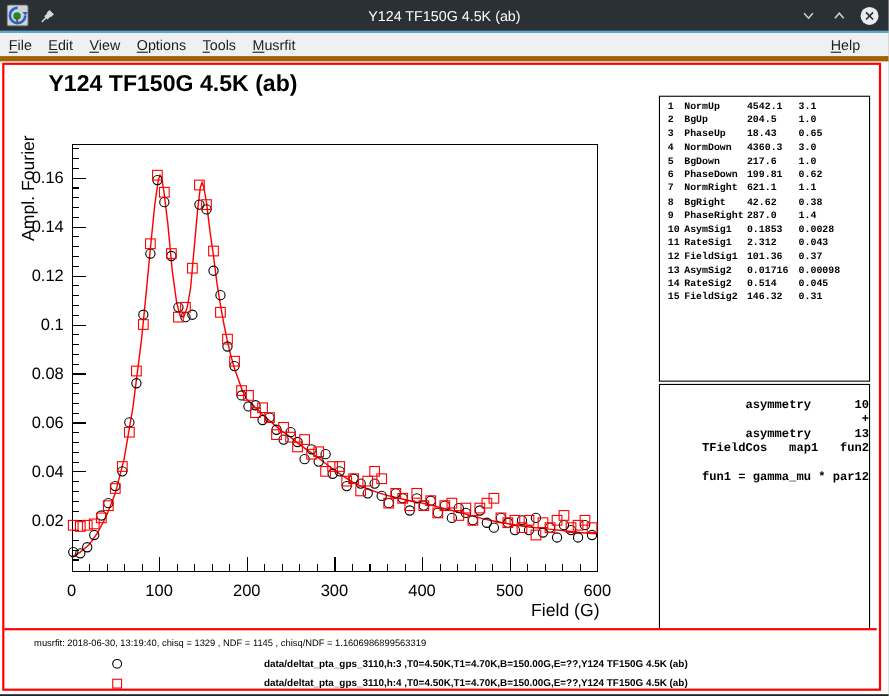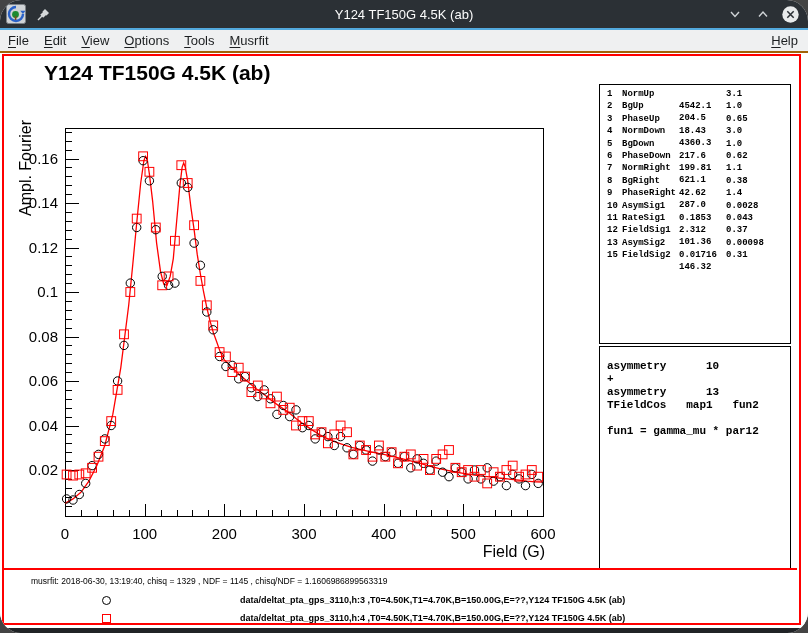--- a/index.html
+++ b/index.html
@@ -1,64 +1,64 @@
 <!DOCTYPE html>
 <html><head>
 <meta charset="utf-8">
 <style>
   html,body{margin:0;padding:0;background:#444;}
   .window{
     width:808px;height:633px;position:relative;overflow:hidden;
-    font-family:"Liberation Sans",sans-serif;background:#fff;border-radius:21px;
+    font-family:"Liberation Sans",sans-serif;background:#fff;
   }
   
   .titlebar{
     height:28px;background:#2b3035;display:flex;align-items:center;
     position:relative;
   }
   .app-icon{margin-left:6px;width:20px;height:20px;display:inline-block;}
   .pin-icon{margin-left:10px;width:16px;height:16px;display:inline-block;}
   .titlebar .title{
     position:absolute;left:0;right:0;text-align:center;
     color:#fcfcfc;font-size:13px;pointer-events:none;
   }
   .winbtns{position:absolute;right:8px;top:0;height:28px;display:flex;align-items:center;gap:9px;}
   .wbtn{width:19px;height:19px;display:inline-flex;align-items:center;justify-content:center;}
   
   .accent{height:2px;background:#52a9dd;}
   .menubar{
-    height:21px;background:#eff0f1;border-bottom:2px solid #a16207;
+    height:21px;background:#eff0f1;border-bottom:5px solid #a16207;
     display:flex;align-items:center;font-size:13px;color:#1b1e20;
   }
   .menu-left{margin-left:8px;display:flex;}
   .menu-item{margin-right:15px;cursor:default;}
-  .menu-right{margin-left:auto;margin-right:10px;}
+  .menu-right{margin-left:auto;margin-right:26px;}
   
   .canvas{position:relative;height:575px;background:#fff;}
   .plot-pad{position:absolute;left:0;top:0;}
   .plot-pad text{font-family:"Liberation Sans",sans-serif;fill:#000;}
   .red-frame{
     position:absolute;left:2px;top:1px;width:795px;height:567px;
     border:2px solid #ff0000;pointer-events:none;
   }
   .param-pane{
     position:absolute;left:599px;top:31px;width:190px;height:258px;
     border:1px solid #000;background:#fff;
     font-family:"Liberation Mono","DejaVu Sans Mono",monospace;
     font-weight:bold;font-size:9px;color:#000;
   }
   .param-rows{position:relative;margin-top:4px;}
   .param-row{position:relative;height:12.4px;}
   .param-row span{position:absolute;white-space:pre;}
-  .p-num{left:7px;} .p-name{left:22px;} .p-val{left:79px;margin-top:12px;} .p-err{left:126px;}
+  .p-num{left:7px;} .p-name{left:22px;} .p-val{left:79px;} .p-err{left:126px;}
   .theory-pane{
     position:absolute;left:599px;top:293px;width:190px;height:221px;
     border:1px solid #000;background:#fff;
     font-family:"Liberation Mono","DejaVu Sans Mono",monospace;
-    font-weight:bold;font-size:11px;color:#000;
+    font-weight:bold;font-size:11px;color:#000;text-align:right;
   }
   .theory-lines{margin:13px 0 0 7px;}
   .theory-line{white-space:pre;line-height:13px;height:13px;overflow:hidden;}
   .info-pad{
     position:absolute;left:4px;top:515px;width:793px;height:54px;
     border-top:2px solid #ff0000;background:#fff;
   }
   .status{
     position:absolute;left:27px;top:6px;font-size:8.5px;font-weight:normal;color:#000;
     white-space:pre;
@@ -459,20 +459,26 @@
             <span class="p-val">101.36</span>
             <span class="p-err">0.37</span>
           </div>
           <div class="param-row">
             <span class="p-num">13</span>
             <span class="p-name">AsymSig2</span>
             <span class="p-val">0.01716</span>
             <span class="p-err">0.00098</span>
           </div>
           <div class="param-row">
+            <span class="p-num">14</span>
+            <span class="p-name">RateSig2</span>
+            <span class="p-val">0.514</span>
+            <span class="p-err">0.045</span>
+          </div>
+          <div class="param-row">
             <span class="p-num">15</span>
             <span class="p-name">FieldSig2</span>
             <span class="p-val">146.32</span>
             <span class="p-err">0.31</span>
           </div>
         </div>
     </div>
 
     <div class="theory-pane">
       <div class="theory-lines">

